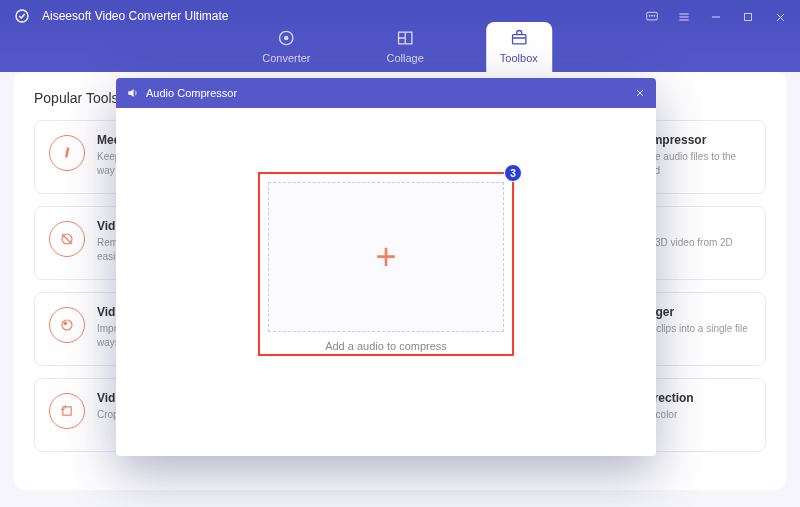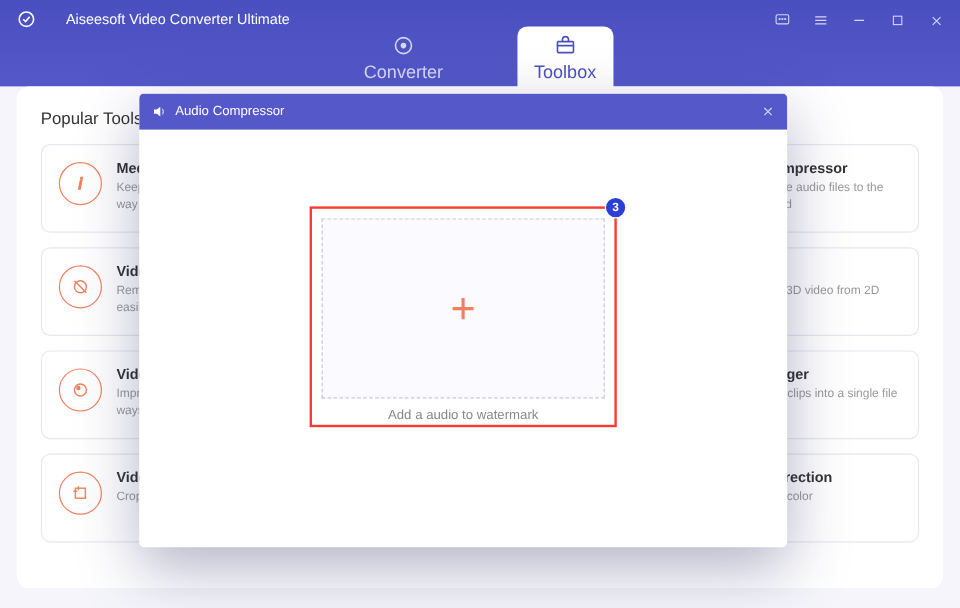--- a/index.html
+++ b/index.html
@@ -6,26 +6,26 @@
 body { width: 800px; height: 507px; background: #f5f5fb; overflow: hidden; }
 
 .titlebar {
   height: 72px;
   background: linear-gradient(180deg, #4a4fbf 0%, #5458c8 100%);
   display: flex;
   align-items: flex-start;
   position: relative;
   padding-top: 8px;
 }
-.app-logo { display: flex; align-items: center; gap: 25px; margin-left: 14px; color: #fff; font-size: 12px; }
+.app-logo { display: flex; align-items: center; gap: 12px; margin-left: 14px; color: #fff; font-size: 12px; }
 .logo-icon { width: 16px; height: 16px; }
 .win-controls { position: absolute; right: 6px; top: 6px; display: flex; gap: 4px; }
 .win-btn { width: 28px; height: 22px; display: flex; align-items: center; justify-content: center; color: #d6d6f5; cursor: pointer; font-size: 13px; }
 .tabs { position: absolute; left: 50%; top: 22px; transform: translateX(-50%); display: flex; gap: 48px; }
-.tab { display: flex; flex-direction: column; align-items: center; gap: 4px; color: #d6d6f5; font-size: 15px; cursor: pointer; padding: 6px 14px 8px; border-radius: 8px 8px 0 0; }
+.tab { display: flex; flex-direction: column; align-items: center; gap: 4px; color: #d6d6f5; font-size: 11px; cursor: pointer; padding: 6px 14px 8px; border-radius: 8px 8px 0 0; }
 .tab.active { background: #fff; color: #4a4fbf; justify-content: flex-end; }
 .tab-icon { width: 20px; height: 20px; display: flex; align-items: center; justify-content: center; }
 
 .main { background: #fff; margin: 0 14px 14px; border-radius: 10px; padding: 18px 20px; height: 418px; position: relative; }
 .section-title { font-size: 14px; color: #333; font-weight: 500; margin-bottom: 14px; }
 .tool-grid { display: grid; grid-template-columns: repeat(3, 1fr); gap: 12px 20px; }
 .tool-card { border: 1px solid #e8e8f0; border-radius: 8px; padding: 12px 14px; display: flex; gap: 12px; cursor: pointer; height: 74px; }
 .tool-ico { width: 36px; height: 36px; border: 1.5px solid #f08060; border-radius: 50%; display: flex; align-items: center; justify-content: center; color: #f08060; flex-shrink: 0; margin-top: 2px; }
 .tool-txt { overflow: hidden; }
 .tool-title { font-size: 12px; color: #333; font-weight: 600; margin-bottom: 3px; white-space: nowrap; overflow: hidden; text-overflow: ellipsis; }
@@ -101,20 +101,29 @@
   <div class="tabs">
     <div class="tab">
       <span class="tab-icon">
           <svg width="20" height="20" viewBox="0 0 24 24" fill="none" stroke="currentColor" stroke-width="1.6">
             <circle cx="12" cy="12" r="8"></circle>
             <circle cx="12" cy="12" r="2" fill="currentColor"></circle>
           </svg>
         </span>
       <span>Converter</span>
     </div>
+    <div class="tab">
+      <span class="tab-icon">
+          <svg width="20" height="20" viewBox="0 0 24 24" fill="none" stroke="currentColor" stroke-width="1.6">
+            <rect x="4" y="5" width="16" height="14"></rect>
+            <path d="M12 5v14M4 12h8"></path>
+          </svg>
+        </span>
+      <span>Collage</span>
+    </div>
     <div class="tab active">
       <span class="tab-icon">
           <svg width="20" height="20" viewBox="0 0 24 24" fill="none" stroke="currentColor" stroke-width="1.6">
             <rect x="4" y="8" width="16" height="11" rx="1"></rect>
             <path d="M9 8V6a3 3 0 016 0v2M4 12h16"></path>
           </svg>
         </span>
       <span>Toolbox</span>
     </div>
   </div>
@@ -284,16 +293,16 @@
           <path d="M6 6l12 12M18 6L6 18"></path>
         </svg>
     </span>
   </div>
   <div class="drop-wrap">
     <div class="drop-frame">
       <div class="badge">3</div>
       <div class="drop-inner">
         <span class="plus">+</span>
       </div>
-      <div class="drop-label">Add a audio to watermark</div>
+      <div class="drop-label">Add a audio to compress</div>
     </div>
   </div>
 </div>
 
 </body></html>

